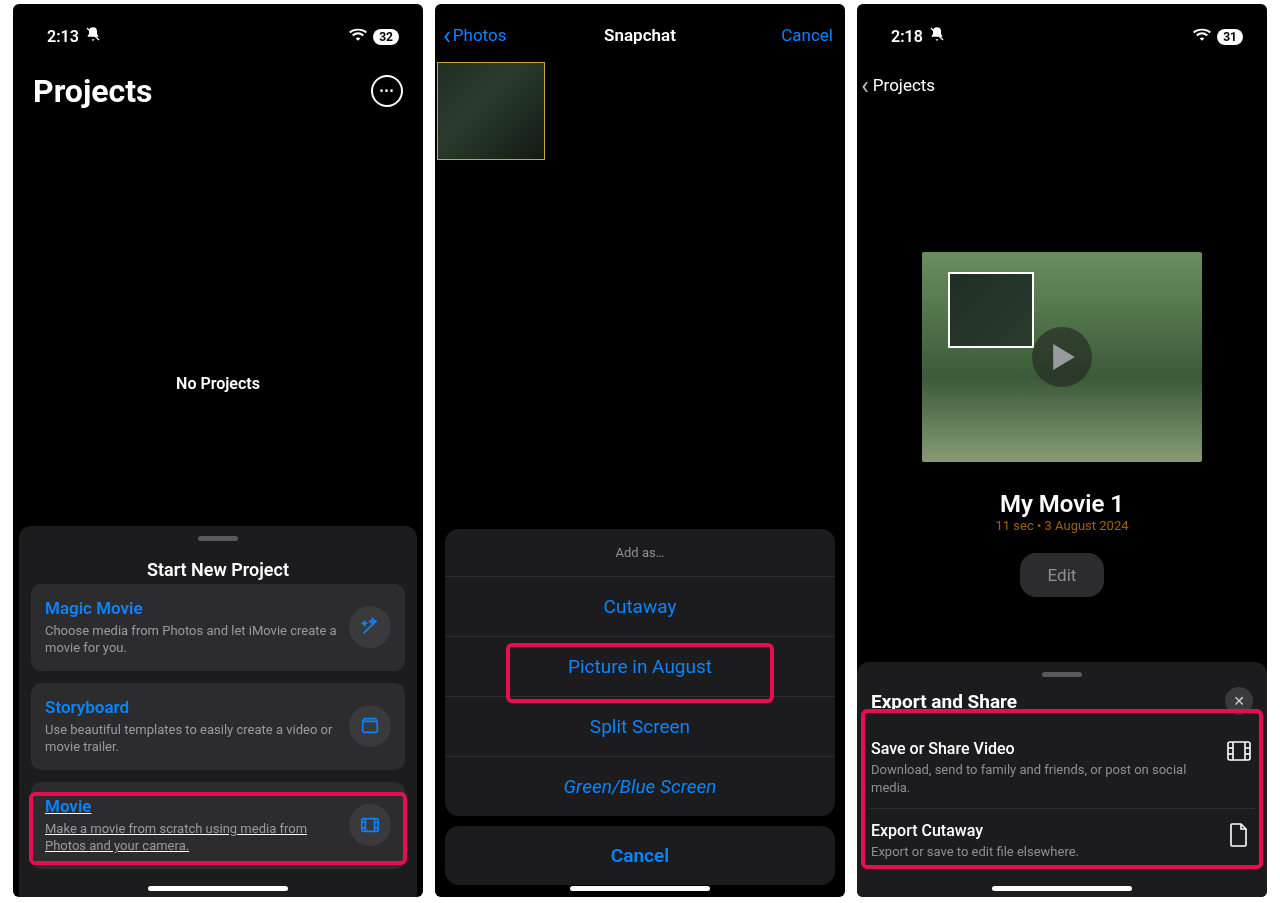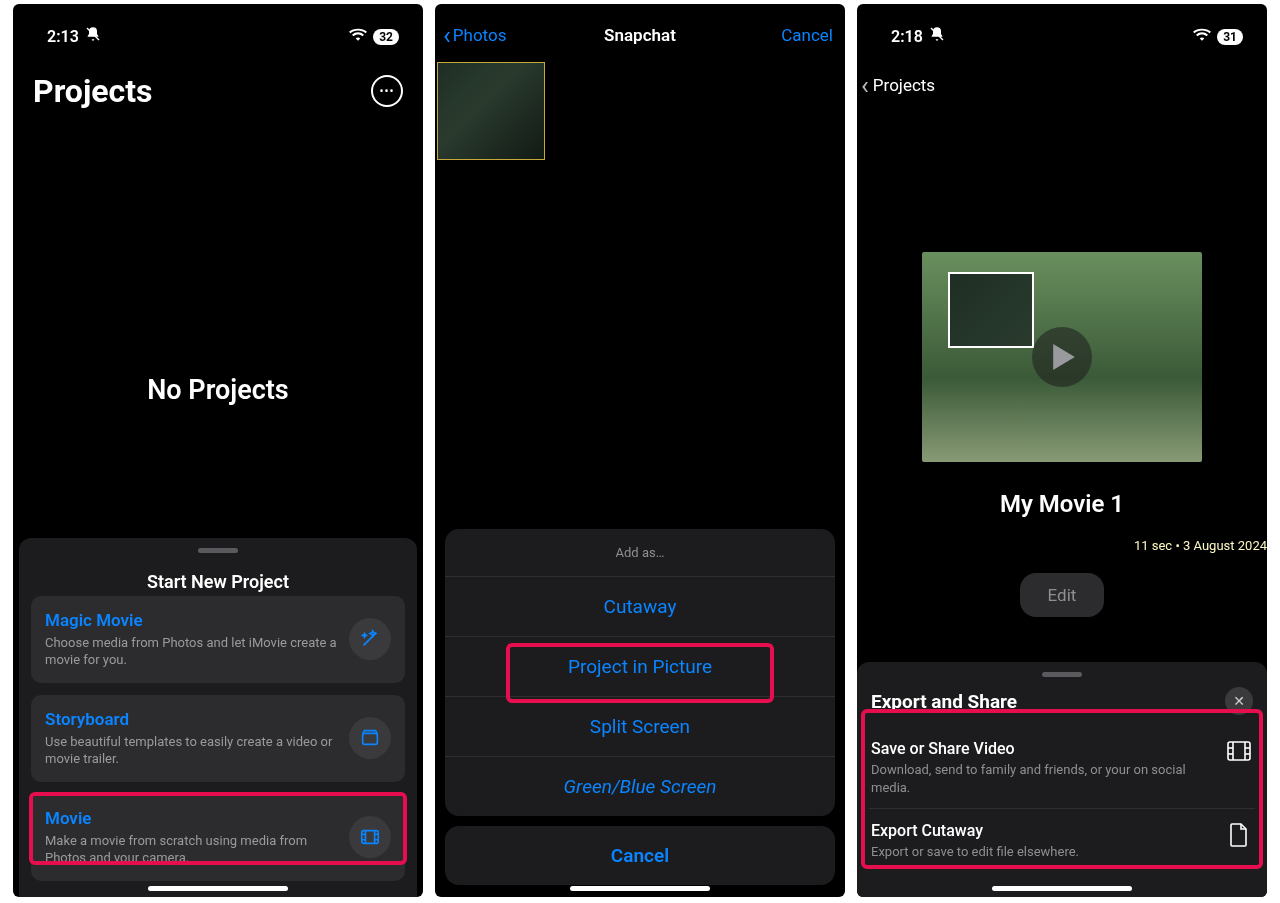--- a/index.html
+++ b/index.html
@@ -7,21 +7,21 @@
   .phone{width:410px;height:893px;background:#000;border-radius:6px;position:relative;overflow:hidden;color:#fff;}
   .status-bar{display:flex;justify-content:space-between;align-items:center;padding:14px 24px 0 34px;height:36px;font-size:16px;font-weight:600;}
   .status-left{display:flex;align-items:center;gap:6px;}
   .status-right{display:flex;align-items:flex-end;gap:6px;}
   .battery{display:inline-flex;align-items:center;background:#fff;color:#000;border-radius:10px;padding:1px 6px;font-size:12px;font-weight:700;}
   .wifi{font-size:15px;}
   
   .s1-header{display:flex;justify-content:space-between;align-items:center;padding:18px 20px 6px 20px;}
   .s1-title{font-size:32px;font-weight:700;}
   .more-btn{width:28px;height:28px;border:2px solid #fff;border-radius:50%;display:flex;align-items:center;justify-content:center;font-size:12px;letter-spacing:1px;}
-  .no-projects{position:absolute;left:0;right:0;top:370px;text-align:center;font-size:27px;font-weight:600;color:#fff;}
+  .no-projects{position:absolute;left:0;right:0;top:370px;text-align:center;font-size:16px;font-weight:600;color:#fff;}
   .sheet1{position:absolute;left:6px;right:6px;bottom:0;background:#1c1c1e;border-radius:12px 12px 0 0;padding-top:10px;}
   .grabber{width:40px;height:5px;background:#5a5a5e;border-radius:3px;margin:0 auto 18px auto;}
   .sheet1-title{text-align:center;font-size:18px;font-weight:600;margin-bottom:4px;color:#fff;}
   .proj-card{display:flex;align-items:center;justify-content:space-between;background:#2c2c2e;border-radius:10px;margin:0 12px 12px 12px;padding:14px 14px;box-sizing:border-box;}
   .proj-card .txt{flex:1;padding-right:10px;}
   .proj-card .ttl{color:#0a84ff;font-size:17px;font-weight:600;margin-bottom:4px;}
   .proj-card .sub{color:#9a9a9e;font-size:13px;line-height:1.35;}
   .proj-icon{width:42px;height:42px;border-radius:50%;background:#3a3a3c;display:flex;align-items:center;justify-content:center;}
   .highlight{position:absolute;border:4px solid #e60e4f;border-radius:6px;pointer-events:none;box-sizing:border-box;}
   .home-ind{position:absolute;bottom:6px;left:50%;transform:translateX(-50%);width:140px;height:5px;background:#fff;border-radius:3px;}
@@ -40,21 +40,21 @@
   .as-item:last-child{border-bottom:none;font-style:italic;}
   .as-cancel{background:#1c1c1e;border-radius:14px;text-align:center;color:#0a84ff;font-size:19px;font-weight:600;padding:18px 0;}
   
   .s3-nav{display:flex;align-items:center;gap:4px;padding:18px 12px 4px 4px;font-size:17px;color:#fff;}
   .s3-nav .chev{font-size:26px;color:#bbb;line-height:1;}
   .preview{position:relative;margin:150px auto 0 auto;width:280px;height:210px;background:linear-gradient(#6a8f5e 0%,#3b5a38 60%,#889a75 100%);border-radius:2px;}
   .preview .pip{position:absolute;top:20px;left:26px;width:82px;height:72px;border:2px solid #fff;background:linear-gradient(135deg,#1e2e24,#2a3b2e);}
   .preview .play{position:absolute;top:50%;left:50%;transform:translate(-50%,-50%);width:60px;height:60px;border-radius:50%;background:rgba(30,30,30,0.55);display:flex;align-items:center;justify-content:center;}
   .preview .play svg{margin-left:4px;}
   .movie-title{text-align:center;font-size:24px;font-weight:600;margin-top:28px;}
-  .movie-sub{text-align:right;color:#fef9c3;font-size:13px;margin-top:20px;}
+  .movie-sub{text-align:center;color:#a16207;font-size:13px;margin-top:0;}
   .edit-btn{display:block;margin:20px auto 0 auto;background:#2c2c2e;color:#8e8e93;border-radius:16px;padding:12px 28px;font-size:17px;width:fit-content;}
   .sheet3{position:absolute;left:0;right:0;bottom:0;background:#1c1c1e;border-radius:12px 12px 0 0;padding:10px 12px 24px 12px;}
   .sheet3 .grabber{margin-bottom:10px;}
   .sheet3-head{display:flex;justify-content:space-between;align-items:center;margin:2px 2px 12px 2px;}
   .sheet3-title{font-size:19px;font-weight:700;}
   .close-pill{width:28px;height:28px;border-radius:50%;background:#3a3a3c;display:flex;align-items:center;justify-content:center;color:#cfcfd2;font-size:14px;}
   .exp-row{display:flex;justify-content:center;align-items:flex-start;padding:12px 2px;border-bottom:1px solid #2f2f31;}
   .exp-row:last-child{border-bottom:none;}
   .exp-row .txt{flex:1;padding-right:10px;}
   .exp-row .ttl2{font-size:16px;font-weight:500;margin-bottom:3px;}
@@ -119,21 +119,21 @@
           <div class="sub">Use beautiful templates to easily create a video or movie trailer.</div>
         </div>
         <div class="proj-icon">
           <svg width="22" height="22" viewBox="0 0 24 24" fill="none" stroke="#0a84ff" stroke-width="1.8">
               <rect x="4" y="7" width="16" height="12" rx="2"></rect>
               <path d="M4 7l2-3h12l2 3"></path>
             </svg>
         </div>
       </div>
 
-      <div class="proj-card" style="margin-bottom:16px;">
+      <div class="proj-card" style="margin-bottom:28px;text-decoration:underline;">
         <div class="txt">
           <div class="ttl">Movie</div>
           <div class="sub">Make a movie from scratch using media from Photos and your camera.</div>
         </div>
         <div class="proj-icon">
           <svg width="22" height="22" viewBox="0 0 24 24" fill="none" stroke="#0a84ff" stroke-width="1.8">
               <rect x="3" y="5" width="18" height="14" rx="2"></rect>
               <line x1="7" y1="5" x2="7" y2="19"></line>
               <line x1="17" y1="5" x2="17" y2="19"></line>
               <line x1="3" y1="9" x2="7" y2="9"></line>
@@ -160,21 +160,21 @@
     </div>
 
     <div class="thumb-strip">
       <div class="thumb"></div>
     </div>
 
     <div class="action-sheet">
       <div class="as-group">
         <div class="as-header">Add as…</div>
         <div class="as-item">Cutaway</div>
-        <div class="as-item">Project in Picture</div>
+        <div class="as-item">Picture in August</div>
         <div class="as-item">Split Screen</div>
         <div class="as-item">Green/Blue Screen</div>
       </div>
       <div class="as-cancel">Cancel</div>
     </div>
 
     <div class="highlight" style="left:71px;right:71px;bottom:194px;height:60px;"></div>
     <div class="home-ind"></div>
   </div>
 
@@ -222,21 +222,21 @@
       <div class="sheet3-head">
         <div class="sheet3-title">Export and Share</div>
         <div class="close-pill">
           <span>✕</span>
         </div>
       </div>
 
       <div class="exp-row">
         <div class="txt">
           <div class="ttl2">Save or Share Video</div>
-          <div class="sub2">Download, send to family and friends, or your on social media.</div>
+          <div class="sub2">Download, send to family and friends, or post on social media.</div>
         </div>
         <div class="exp-icon">
           <svg width="24" height="20" viewBox="0 0 24 20" fill="none" stroke="#fff" stroke-width="1.6">
               <rect x="1" y="1" width="22" height="18" rx="2"></rect>
               <line x1="6" y1="1" x2="6" y2="19"></line>
               <line x1="18" y1="1" x2="18" y2="19"></line>
               <line x1="1" y1="7" x2="6" y2="7"></line>
               <line x1="1" y1="13" x2="6" y2="13"></line>
               <line x1="18" y1="7" x2="23" y2="7"></line>
               <line x1="18" y1="13" x2="23" y2="13"></line>

